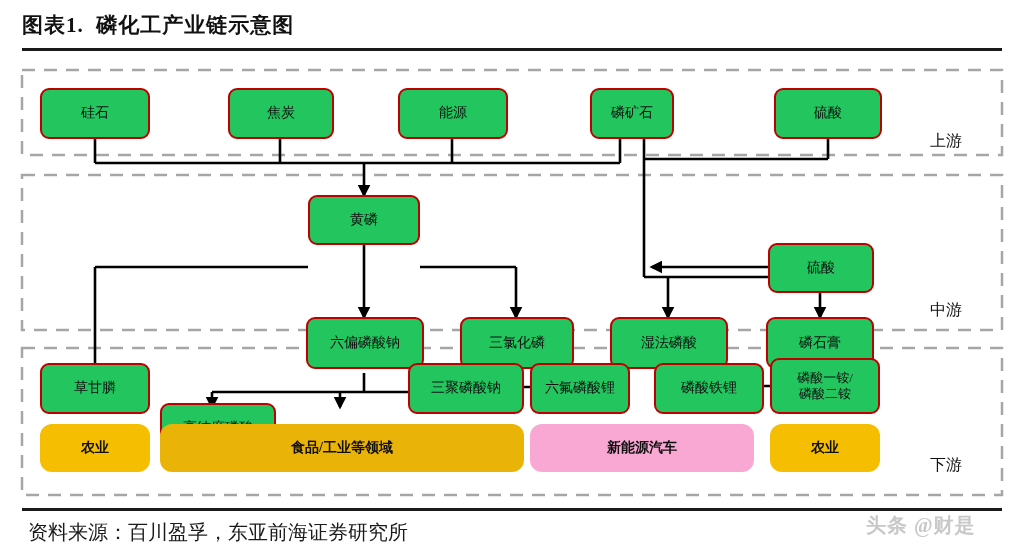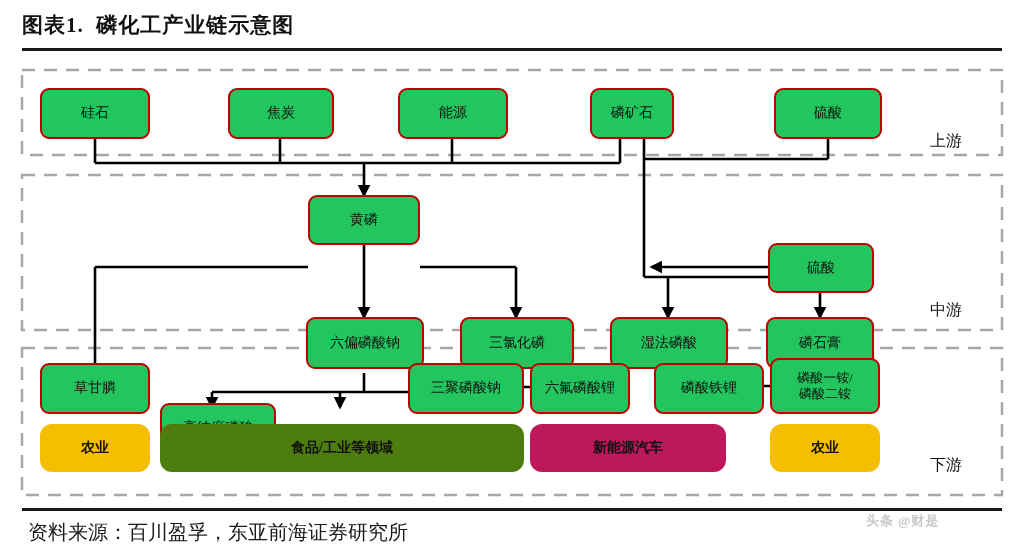--- a/index.html
+++ b/index.html
@@ -66,21 +66,21 @@
   #footer-rule{
     position:absolute; left:22px; top:508px; width:980px; height:3px;
     background:#1a1a1a;
   }
   #source-note{
     position:absolute; left:28px; top:519px;
     font-size:20px; color:#1a1a1a; white-space:pre;
   }
   #watermark{
     position:absolute; left:866px; top:512px;
-    font-size:13px; font-weight:bold; color:#bfbfbf;
+    font-size:20px; font-weight:bold; color:#bfbfbf;
     letter-spacing:1px; white-space:pre;
     opacity:.85;
   }
 </style>
 </head>
 <body>
 
 <div id="title-bar">
   <div id="page-title">图表1.  磷化工产业链示意图</div>
 </div>
@@ -162,21 +162,21 @@
 
   <div class="node" style="left:40px;  top:308px; width:110px; height:51px;">草甘膦</div>
   <div class="node" style="left:160px; top:308px; width:116px; height:51px;margin-top:40px;">高纯度磷酸</div>
   <div class="node" style="left:408px; top:308px; width:116px; height:51px;">三聚磷酸钠</div>
   <div class="node" style="left:530px; top:308px; width:100px; height:51px;">六氟磷酸锂</div>
   <div class="node" style="left:654px; top:308px; width:110px; height:51px;">磷酸铁锂</div>
   <div class="node two-line" style="left:770px; top:303px; width:110px; height:56px;">磷酸一铵/
 磷酸二铵</div>
 
   <div class="appbar" style="left:40px;  top:369px; width:110px; height:48px; background:#F5BE01;">农业</div>
-  <div class="appbar" style="left:160px; top:369px; width:364px; height:48px; background:#4d7c0f;">食品/工业等领域</div>
-  <div class="appbar" style="left:530px; top:369px; width:196px; height:48px; background:#be185d;">新能源汽车</div>
+  <div class="appbar" style="left:160px; top:369px; width:364px; height:48px; background:#eab308;">食品/工业等领域</div>
+  <div class="appbar" style="left:530px; top:369px; width:224px; height:48px; background:#f9a8d4;">新能源汽车</div>
   <div class="appbar" style="left:770px; top:369px; width:110px; height:48px; background:#F5BE01;">农业</div>
 
 </div>
 
 <div id="footer-rule"></div>
 <div id="source-note">资料来源：百川盈孚，东亚前海证券研究所</div>
 <div id="watermark">头条 @财是</div>
 
 </body></html>

